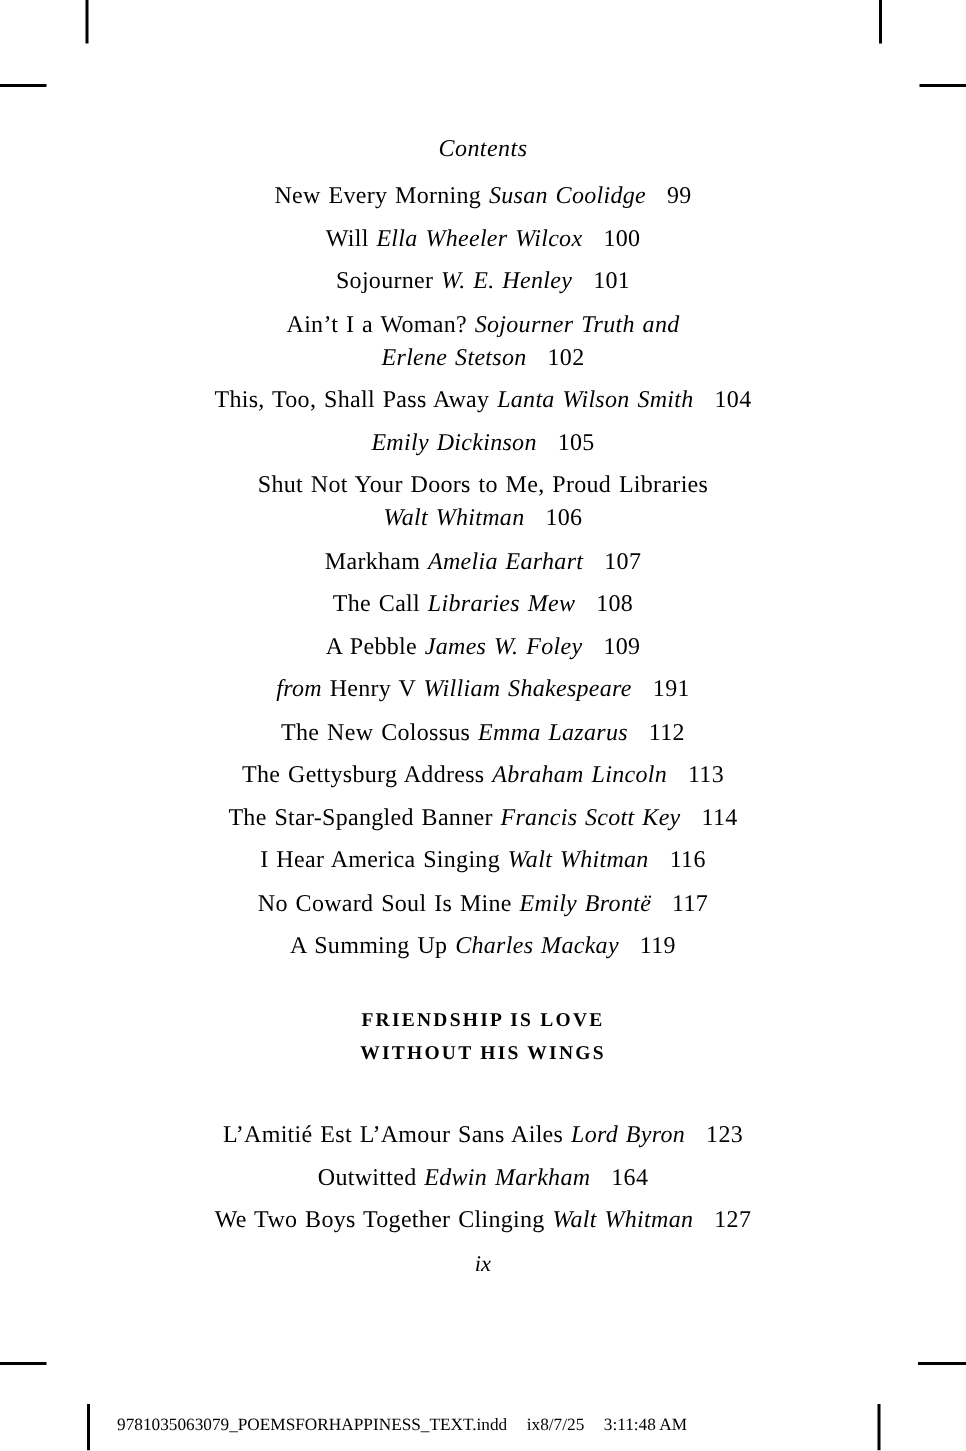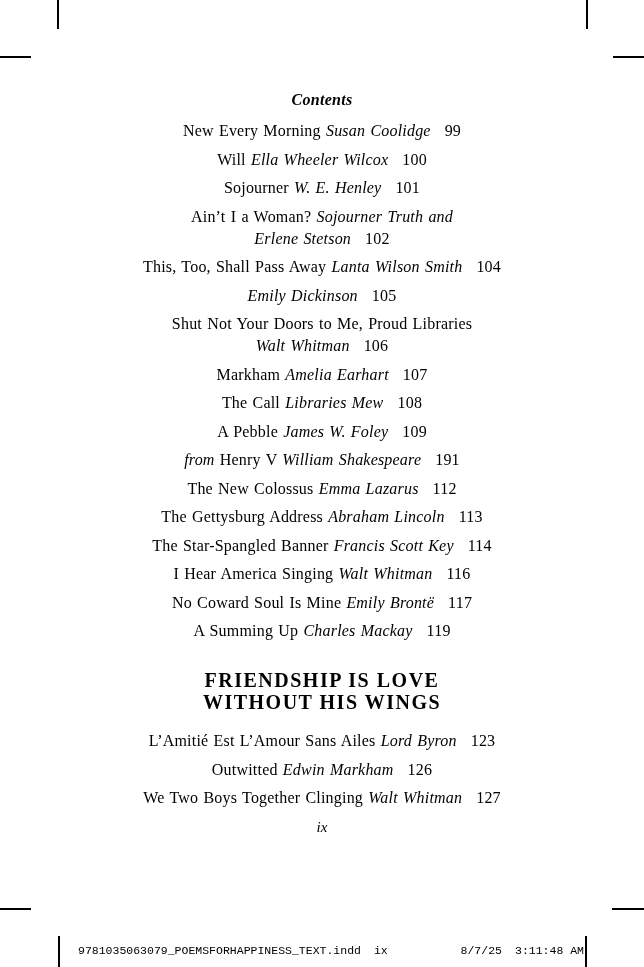--- a/index.html
+++ b/index.html
@@ -22,54 +22,53 @@
   .mark-bl-v { left: 58px;  top: 936px; width: 2px;  height: 31px; }
   .mark-br-v { left: 585px; top: 936px; width: 2px;  height: 31px; }
 
   .content {
     position: absolute;
     top: 89px; left: 62px; right: 62px;
     text-align: center;
   }
   .contents-heading {
     font-style: italic;
-    font-weight: bold;
+    font-weight: normal;
     font-size: 16px;
     line-height: 22px;
     letter-spacing: 0.3px;
     margin: 0 0 9px 0;
   }
   .entry {
     font-size: 16px;
     line-height: 22px;
     letter-spacing: 0.2px;
     word-spacing: 1px;
     margin: 0 0 6.5px 0;
   }
   .run-author, .run-title-italic { font-style: italic; }
   .run-page { margin-left: 14px; }
   .section {
     font-weight: bold;
-    font-size: 20px;
+    font-size: 13px;
     line-height: 22px;
     letter-spacing: 1.5px;
-    margin: 27px 0 17px 0;
+    margin: 27px 0 33px 0;
   }
   .folio {
     font-style: italic;
     font-size: 15px;
     line-height: 22px;
     margin-top: 6px;
   }
   .slug {
     position: absolute;
     left: 78px; right: 60px; top: 943px;
     display: flex;
-    justify-content: space-between;
-    font-family: Liberation Mono, monospace;
+    font-family: Liberation Serif, serif;
     font-size: 11.5px;
     line-height: 15px;
     color: #000000;
     white-space: nowrap;
   }
   .slug-folio { margin-left: 13px; }
   .slug-time { margin-left: 13px; }
 </style>
 </head>
 <body>
@@ -142,21 +141,21 @@
           <div><span class="run-title">A Summing Up </span><span class="run-author">Charles Mackay</span><span class="run-page">119</span></div>
         </div>
         <div class="section">
           <div>FRIENDSHIP IS LOVE</div>
           <div>WITHOUT HIS WINGS</div>
         </div>
         <div class="entry">
           <div><span class="run-title">L’Amitié Est L’Amour Sans Ailes </span><span class="run-author">Lord Byron</span><span class="run-page">123</span></div>
         </div>
         <div class="entry">
-          <div><span class="run-title">Outwitted </span><span class="run-author">Edwin Markham</span><span class="run-page">126</span></div>
+          <div><span class="run-title">Outwitted </span><span class="run-author">Edwin Markham</span><span class="run-page">164</span></div>
         </div>
         <div class="entry">
           <div><span class="run-title">We Two Boys Together Clinging </span><span class="run-author">Walt Whitman</span><span class="run-page">127</span></div>
         </div>
       </div>
     <div class="folio">ix</div>
   </main>
 
   <footer class="slug">
     <div class="slug-left">

